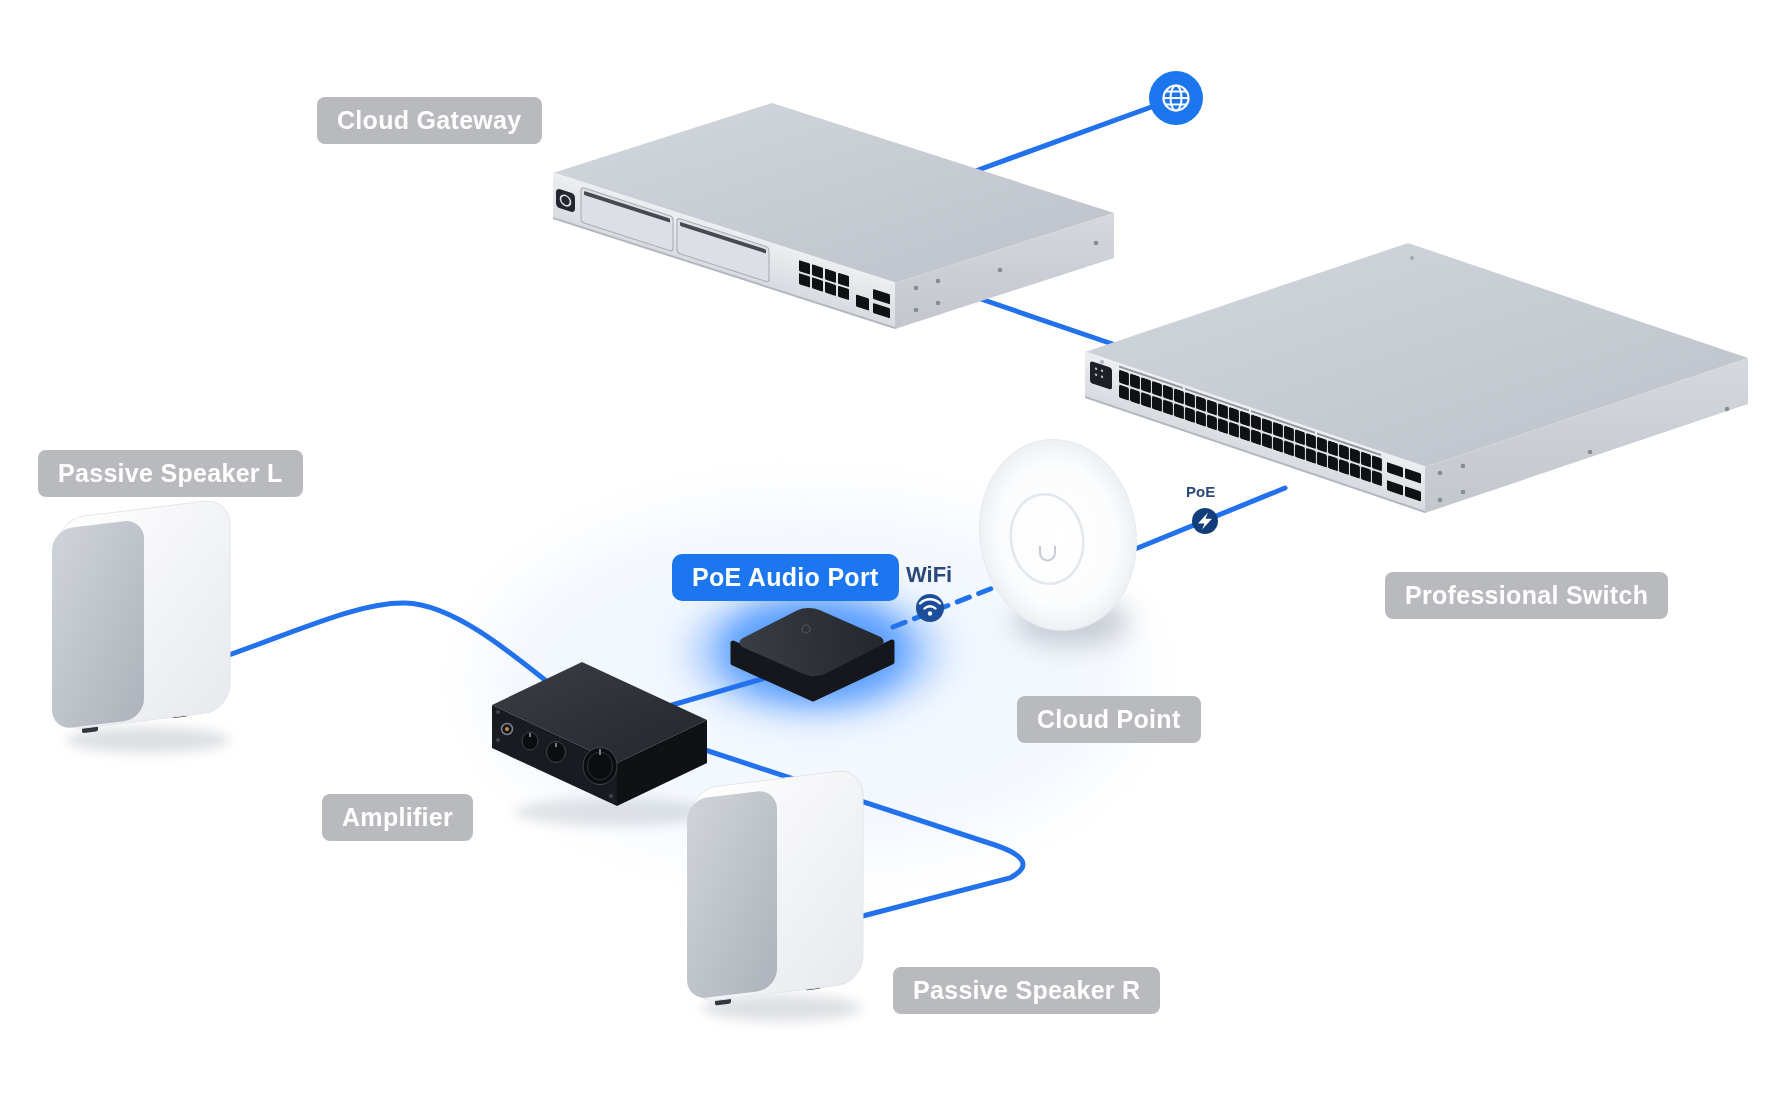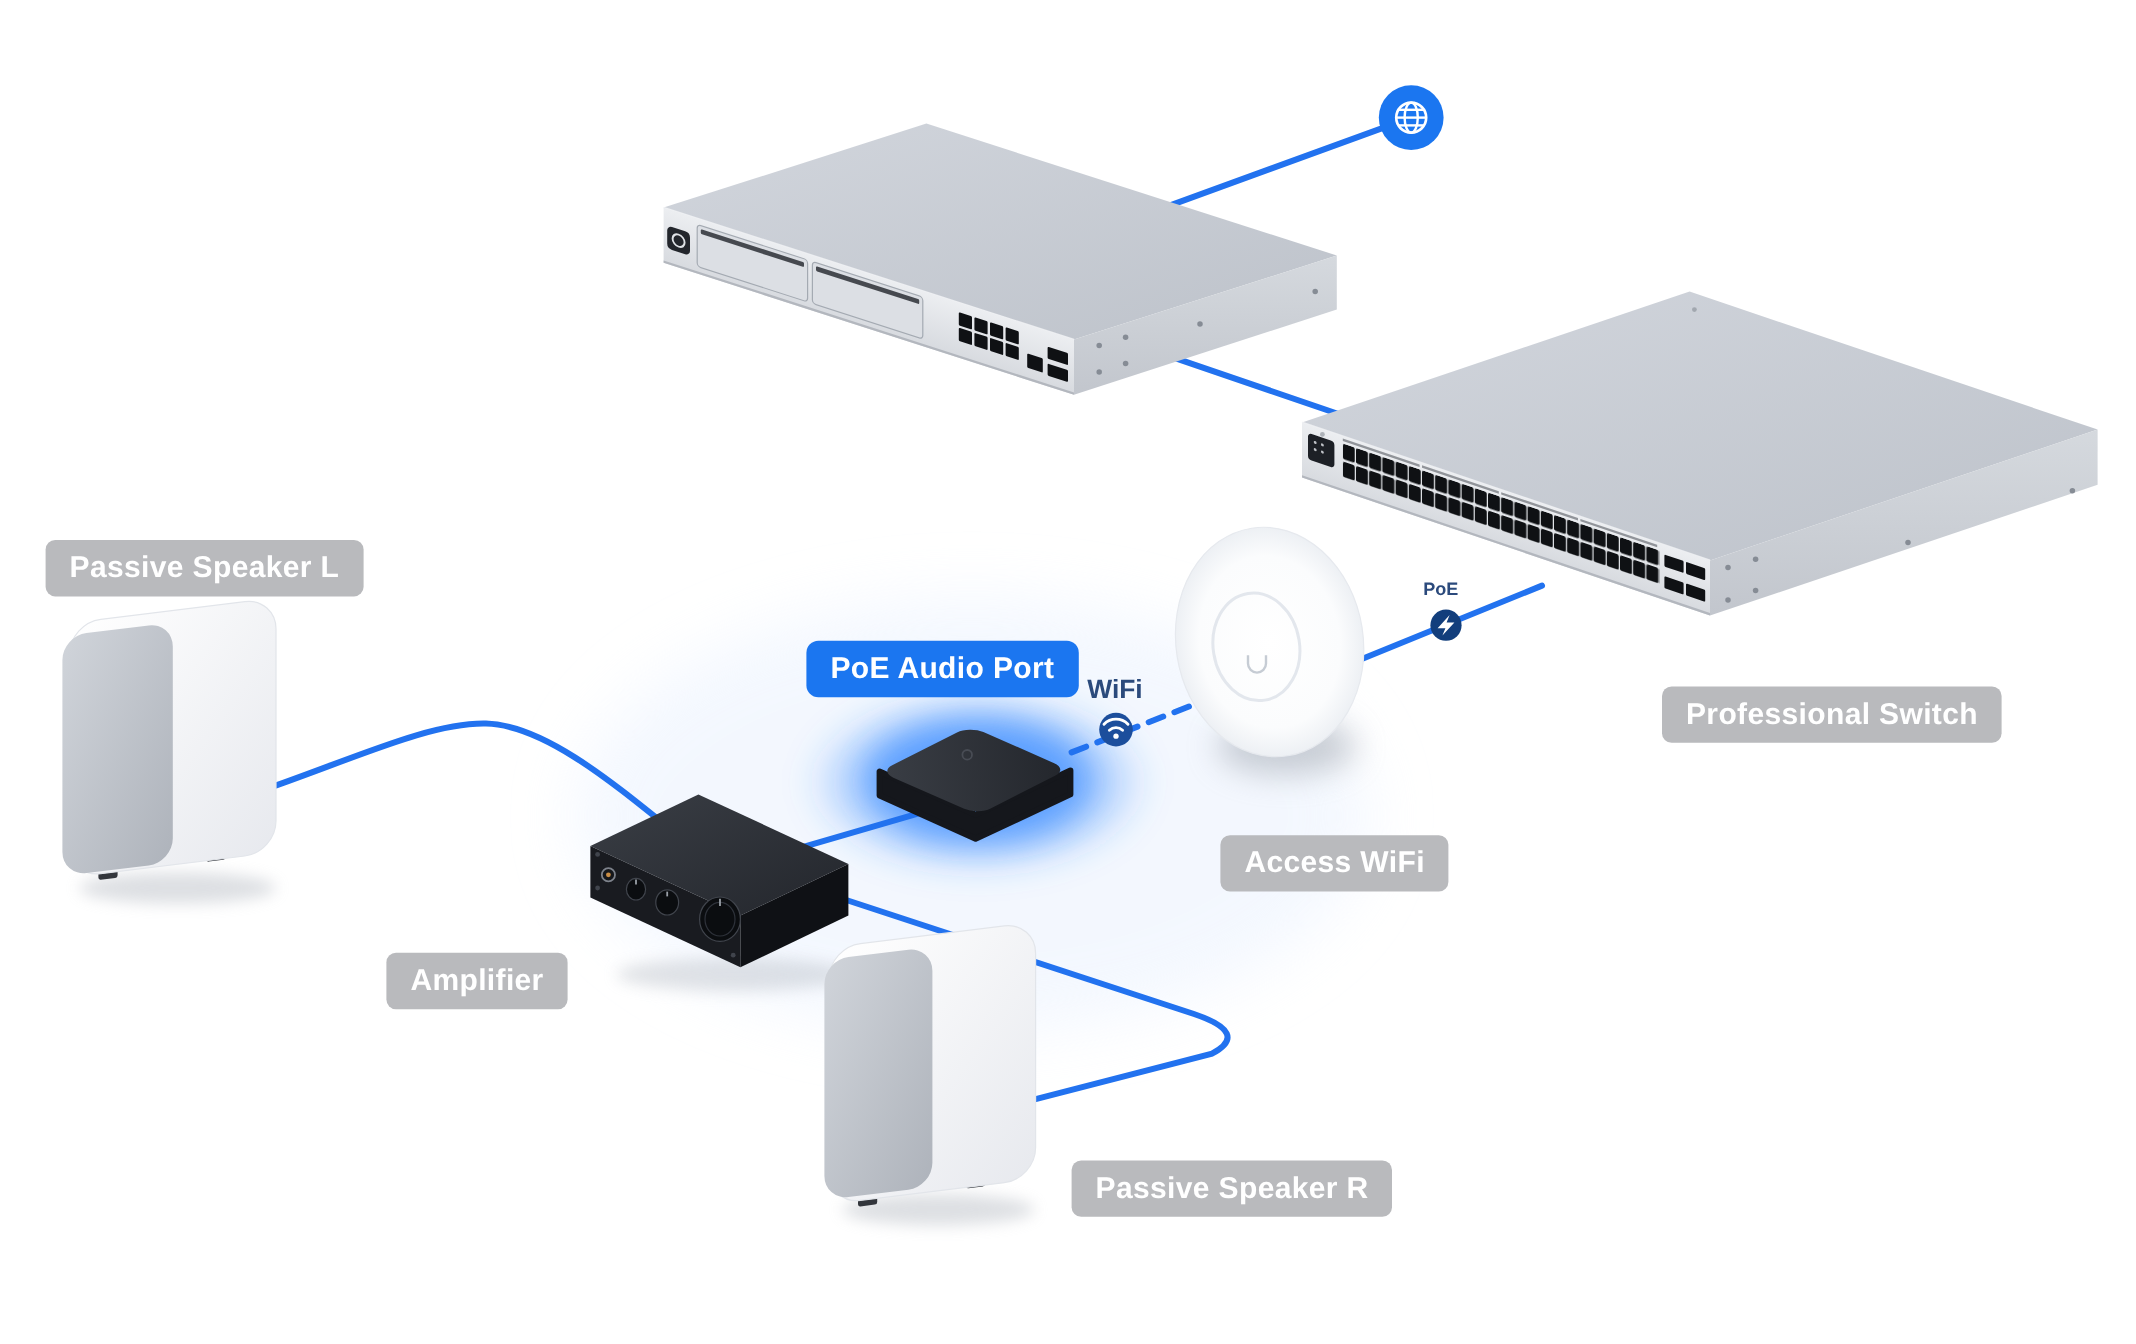--- a/index.html
+++ b/index.html
@@ -2,21 +2,21 @@
 <html><head>
 <meta charset="utf-8">
 <style>
   html,body{margin:0;padding:0;background:#ffffff;}
   .stage{position:relative;width:1780px;height:1120px;background:#ffffff;overflow:hidden;
          font-family:"Liberation Sans",sans-serif;}
   .stage svg{position:absolute;left:0;top:0;}
   .badge{position:absolute;display:inline-block;background:#b9babd;color:#ffffff;
          font:700 25px/31px "Liberation Sans",sans-serif;letter-spacing:.3px;
          padding:8px 20px;border-radius:8px;white-space:nowrap;}
-  .badge.blue{background:#1b76f0;border-radius:10px;}
+  .badge.blue{background:#1b76f0;border-radius:10px;margin-top:20px;}
   .note{position:absolute;color:#2b4a7c;font:600 22px "Liberation Sans",sans-serif;
         white-space:nowrap;}
   .note.poe{font-size:15px;}
 </style>
 </head>
 <body>
 
 <div class="stage">
 
 <svg width="1780" height="1120" viewBox="0 0 1780 1120">
@@ -246,23 +246,24 @@
     <path d="M924.5,608.5 a8,8 0 0 1 11,0" stroke="#ffffff" stroke-width="2.4" fill="none" stroke-linecap="round"></path>
     <circle cx="930" cy="613.5" r="2.2" fill="#ffffff"></circle>
   </g>
 
   <g>
     <circle cx="1205" cy="521" r="13" fill="#123e7c"></circle>
     <path d="M1208,512.5 L1198,523.5 L1204.5,523.5 L1202,529.5 L1212,518.8 L1205.5,518.8 Z" fill="#ffffff"></path>
   </g>
 </svg>
 
+<div class="badge" style="left:317px;top:97px">Cloud Gateway</div>
 <div class="badge" style="left:38px;top:450px">Passive Speaker L</div>
 <div class="badge blue" style="left:672px;top:534px">PoE Audio Port</div>
 <div class="badge" style="left:322px;top:794px">Amplifier</div>
-<div class="badge" style="left:1017px;top:696px">Access WiFi</div>
+<div class="badge" style="left:1017px;top:696px">Cloud Point</div>
 <div class="badge" style="left:893px;top:967px">Passive Speaker R</div>
 <div class="badge" style="left:1385px;top:572px">Professional Switch</div>
 
 <div class="note" style="left:906px;top:562px">WiFi</div>
 <div class="note poe" style="left:1186px;top:483px">PoE</div>
 
 </div>
 
 </body></html>

